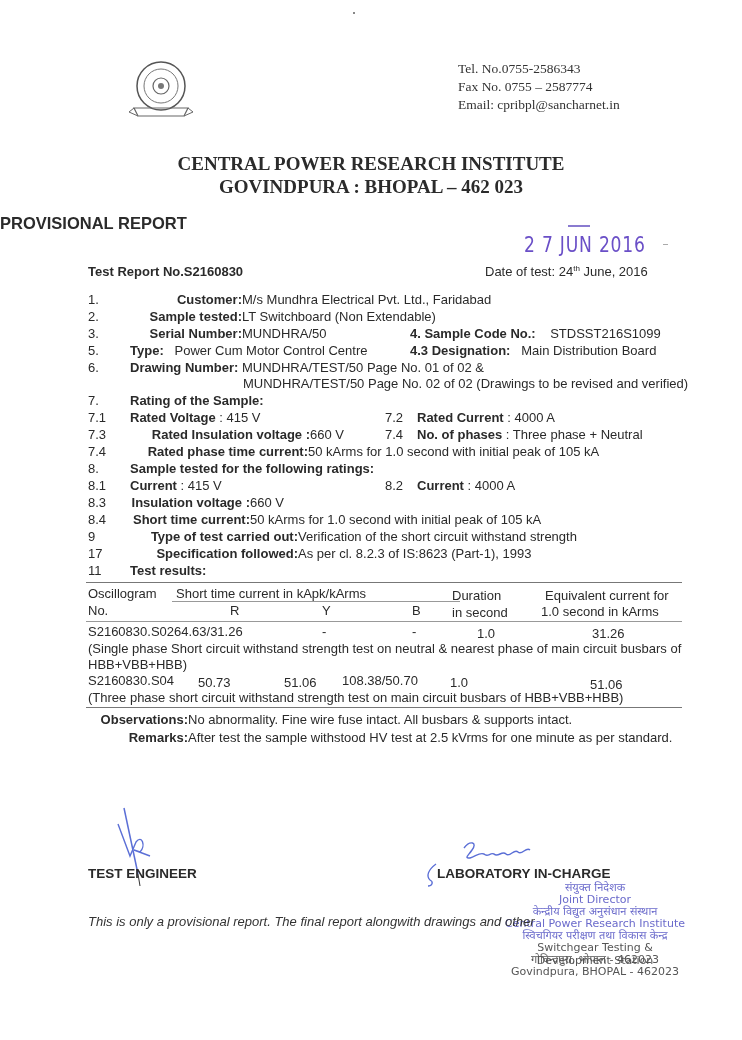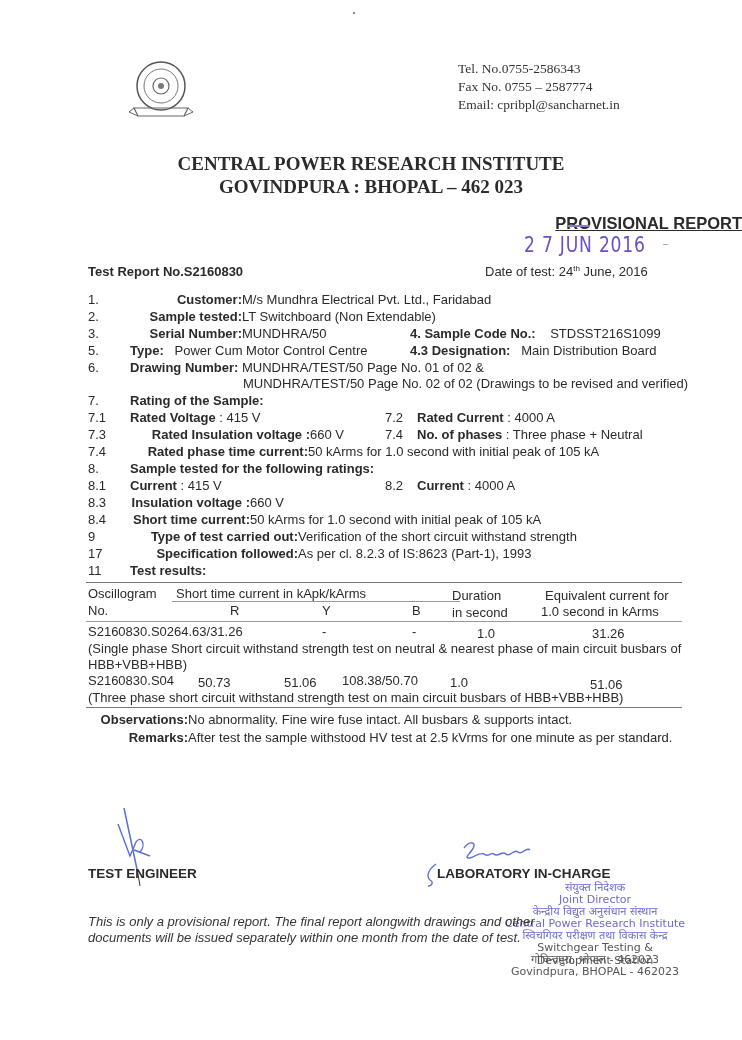--- a/index.html
+++ b/index.html
@@ -3,21 +3,21 @@
 <meta charset="utf-8">
 <style>
   html, body { margin:0; padding:0; background:#ffffff; }
   body { width:742px; height:1040px; position:relative; overflow:hidden; font-family:"Liberation Sans", sans-serif; color:#2a2a2a; }
   .abs { position:absolute; }
   .logo { left:126px; top:56px; width:70px; height:70px; }
   .contact { left:458px; top:60px; font-family:"Liberation Serif", serif; font-size:13.5px; line-height:18px; color:#333; }
   .inst { left:0; width:742px; text-align:center; font-family:"Liberation Serif", serif; font-weight:bold; font-size:19px; color:#2b2b2b; }
   .inst1 { top:153px; }
   .inst2 { top:176px; }
-  .prov { left:0; width:742px; top:214px; text-align:right; font-weight:bold; font-size:16.5px; color:#2b2b2b;text-decoration:underline; }
+  .prov { left:0; width:742px; top:214px; text-align:left; font-weight:bold; font-size:16.5px; color:#2b2b2b; }
   .stamp { left:524px; top:232px; font-family:"DejaVu Sans", sans-serif; font-size:22px; color:#6a4fc7; letter-spacing:1px; transform:scaleX(0.78); transform-origin:left; }
   .stamp-bar { left:568px; top:225px; width:22px; height:2px; background:#8a7bd0; }
   .stamp-dash { left:663px; top:244px; width:5px; height:1px; background:#aaa; }
   .trn { left:88px; top:264px; font-size:13px; font-weight:bold; }
   .dtest { left:485px; top:264px; font-size:13px; }
   .dtest sup { font-size:8px; }
   .row { position:absolute; left:88px; font-size:13px; line-height:17px; white-space:nowrap; }
   .num { display:inline-block; width:42px; }
   .lbl { font-weight:bold;text-align:right; }
   .hr { position:absolute; height:1px; background:#777; }
@@ -194,14 +194,13 @@
   <div class="seal" style="top:906px">केन्द्रीय विद्युत अनुसंधान संस्थान</div>
   <div class="seal" style="top:918px">Central Power Research Institute</div>
   <div class="seal" style="top:930px">स्विचगियर परीक्षण तथा विकास केन्द्र</div>
   <div class="seal" style="top:942px;color:#555">Switchgear Testing &amp; Development Station</div>
   <div class="seal" style="top:954px;color:#555">गोविन्दपुरा, भोपाल - 462023</div>
   <div class="seal" style="top:966px;color:#555">Govindpura, BHOPAL - 462023</div>
 </div>
 
 <div class="abs disc">
   <div>This is only a provisional report. The final report alongwith drawings and other</div>
-  <div>documents will be issued separately within one month from the date of test.</div>
 </div>
 
 </body></html>

